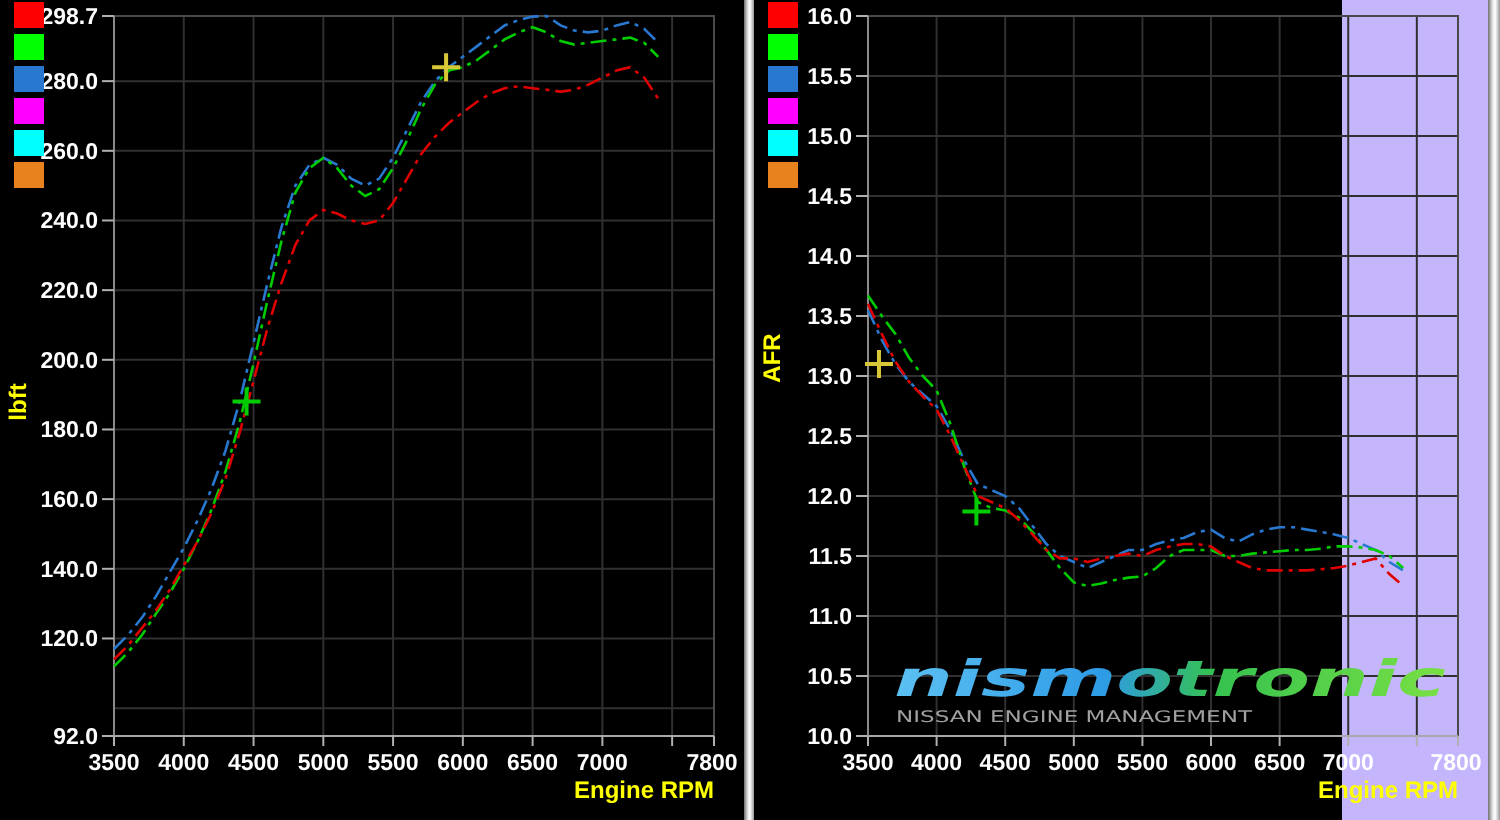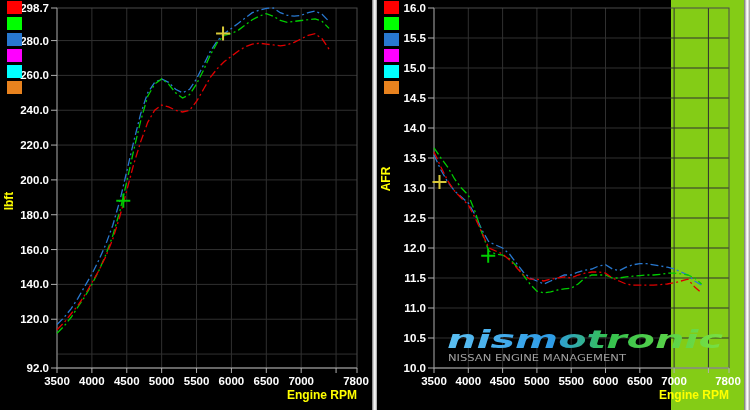--- a/index.html
+++ b/index.html
@@ -1,16 +1,16 @@
 <!DOCTYPE html>
 <html><head>
 <meta charset="utf-8">
 <style>
   html,body{margin:0;padding:0;background:#000;}
-  #app{position:relative;width:750px;height:410px;background:#84cc16;overflow:hidden;
+  #app{position:relative;width:750px;height:410px;background:#c4b5fd;overflow:hidden;
        font-family:"Liberation Sans",sans-serif;}
   .panel{position:absolute;top:0;height:410px;background:#000;}
   #panel-torque{left:0;width:372px;}
   #panel-afr{left:377px;width:294px;}
   .plot-svg{position:absolute;left:0;top:0;}
   .legend{position:absolute;left:7px;top:1px;z-index:3;}
   .legend .swatch{width:15px;height:13px;margin-bottom:3px;}
   .ytitle{position:absolute;width:120px;height:14px;text-align:center;
           color:#ffff00;font:bold 12px "Liberation Sans",sans-serif;
           transform:rotate(-90deg);z-index:2;}

